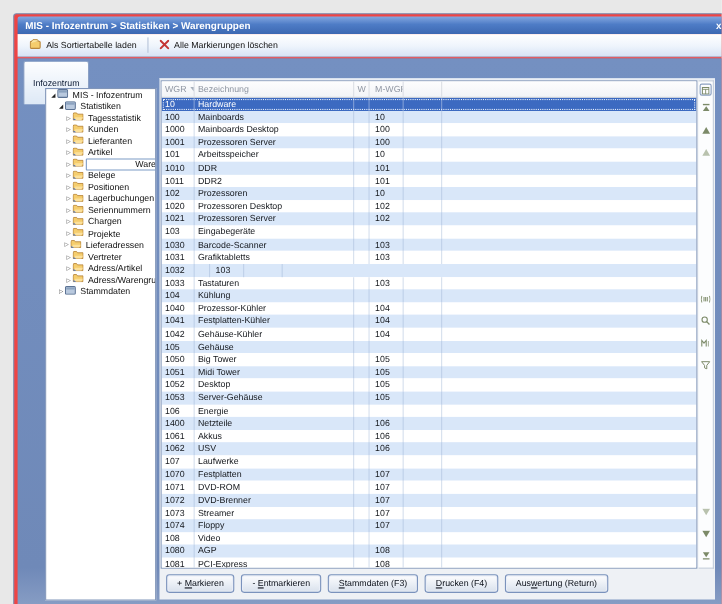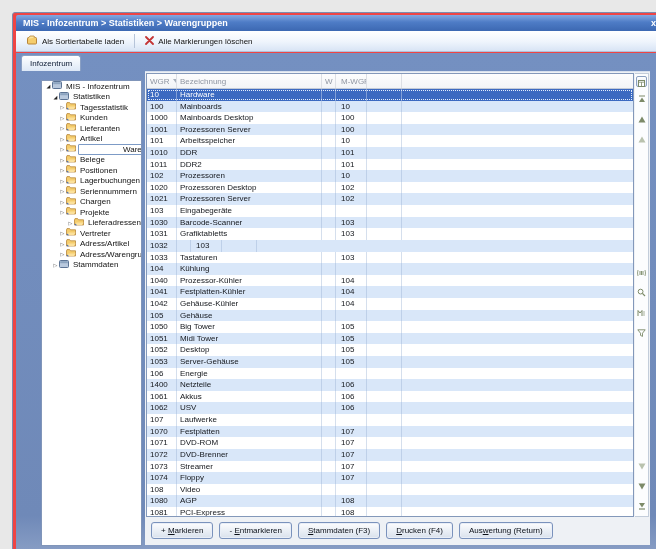--- a/index.html
+++ b/index.html
@@ -12,21 +12,21 @@
   .close-x{position:absolute;top:0px;right:8px;color:#fff;font-size:9px;font-weight:bold;cursor:default;line-height:16px;}
   
   .toolbar{position:absolute;top:18px;left:3px;right:3px;height:21px;display:flex;align-items:center;
            background:linear-gradient(180deg,#ffffff 0%,#eef4fc 55%,#d8e4f5 100%);
            border-bottom:1px solid #b1c1dc;font-size:8px;color:#111;padding-left:4px;box-sizing:border-box;}
   .tb-btn{display:flex;align-items:center;gap:4px;padding:2px 7px;border-radius:2px;}
   .tb-sep{width:1px;height:14px;background:#b6c4d9;margin:0 3px;}
   
   .content{position:absolute;top:40px;left:3px;right:5px;bottom:4px;
            background:linear-gradient(180deg,#7490c1 0%,#6f89b8 92%,#8ba0c6 100%);}
-  .tab{position:absolute;left:5px;top:2px;height:15px;line-height:15px;padding:0 8px;font-size:8px;color:#0c1a33;
+  .tab{position:absolute;left:5px;top:2px;height:15px;line-height:15px;padding:12px 8px;font-size:8px;color:#0c1a33;
        background:linear-gradient(180deg,#fdfeff 0%,#dde8f6 100%);
        border:1px solid #8aa0c4;border-bottom:none;border-radius:3px 3px 0 0;}
   
   .tree-panel{position:absolute;left:25px;top:27px;width:99px;height:464px;background:#fff;
               border:1px solid #8095b9;overflow:hidden;font-size:8px;color:#111;}
   .tree-item{height:10.5px;display:flex;align-items:center;white-space:nowrap;}
   .tw-exp{width:7px;text-align:center;font-size:5px;color:#444;flex:0 0 7px;}
   .tw-exp.open{color:#222;}
   .tree-item svg{flex:0 0 auto;margin-right:2px;}
   .tw-label{padding:0 2px;line-height:9px;}
@@ -208,21 +208,21 @@
         </div>
         <div class="tree-item" style="padding-left: 17px;">
           <span class="tw-exp">▷</span>
           <span><svg width="10" height="8" viewBox="0 0 10 8">
               <path d="M0.5 2 L0.5 7 L9.5 7 L9.5 1.8 L4.5 1.8 L3.6 0.6 L1 0.6 Z" fill="#f5cd6d" stroke="#b8863b" stroke-width="0.8"></path>
               <path d="M1 7 L2.5 4.5 h7 L8 7 Z" fill="#fbe09b"></path>
               <path d="M0.8 7.2 l2.4 0 l-2.4 -1.6 Z" fill="#3c6ac1"></path>
             </svg></span>
           <span class="tw-label">Projekte</span>
         </div>
-        <div class="tree-item" style="padding-left: 25px;">
+        <div class="tree-item" style="padding-left: 15px;">
           <span class="tw-exp">▷</span>
           <span><svg width="10" height="8" viewBox="0 0 10 8">
               <path d="M0.5 2 L0.5 7 L9.5 7 L9.5 1.8 L4.5 1.8 L3.6 0.6 L1 0.6 Z" fill="#f5cd6d" stroke="#b8863b" stroke-width="0.8"></path>
               <path d="M1 7 L2.5 4.5 h7 L8 7 Z" fill="#fbe09b"></path>
               <path d="M0.8 7.2 l2.4 0 l-2.4 -1.6 Z" fill="#3c6ac1"></path>
             </svg></span>
           <span class="tw-label">Lieferadressen</span>
         </div>
         <div class="tree-item" style="padding-left: 17px;">
           <span class="tw-exp">▷</span>

